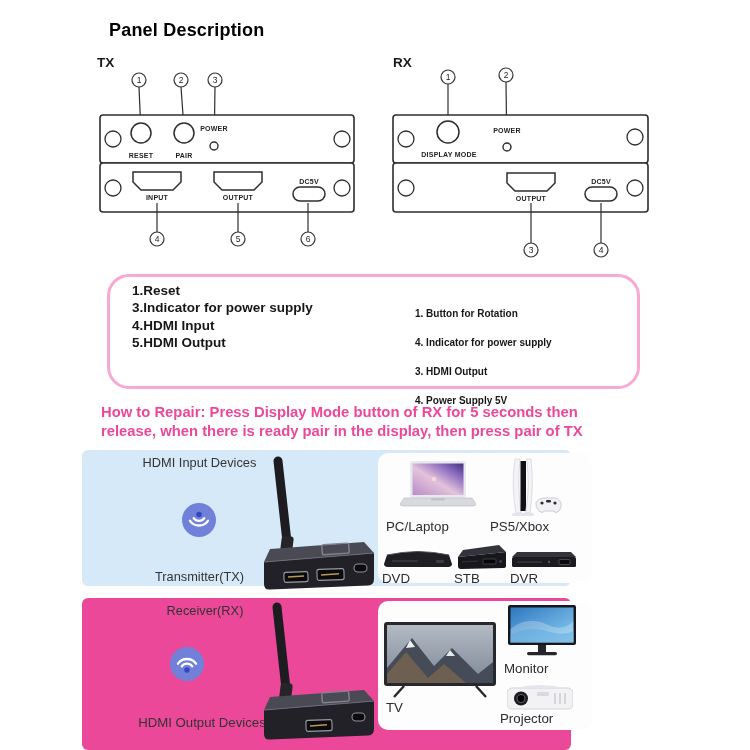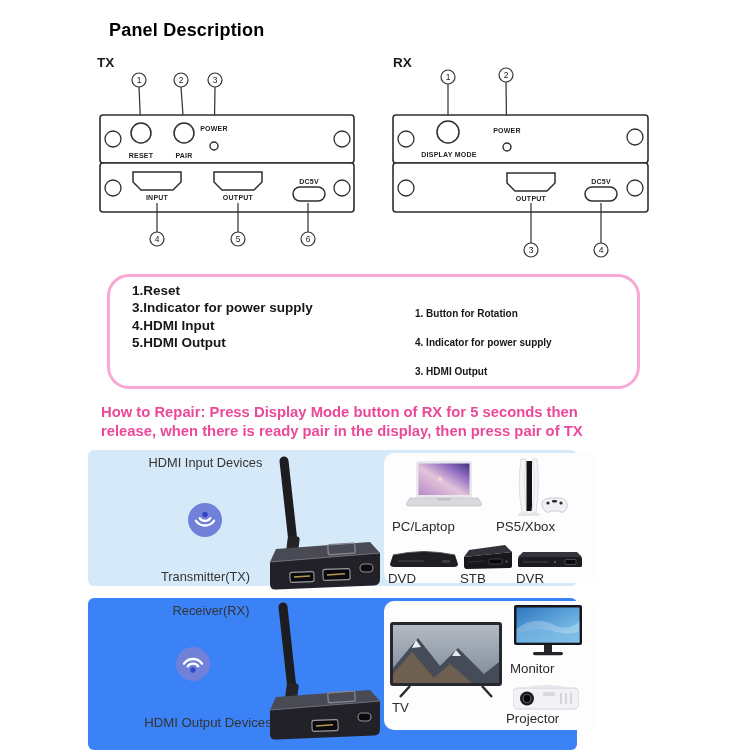--- a/index.html
+++ b/index.html
@@ -23,23 +23,23 @@
 
   .legend-box{position:absolute;left:107px;top:274px;width:527px;height:109px;
               border:3px solid #f9a8d4;border-radius:22px;background:#fff;}
   .legend-col{position:absolute;font-weight:bold;color:#161616;}
   .legend-col.tx{left:22px;top:5px;font-size:13.5px;line-height:17.3px;}
   .legend-col.rx{left:305px;top:22px;font-size:10px;line-height:29px;}
 
   .howto{position:absolute;left:101px;top:403px;width:575px;font-size:14.8px;font-weight:bold;
          line-height:19px;color:#ec4899;}
 
-  .row{position:absolute;left:88px;width:489px;border-radius:6px;}
+  .row{position:absolute;left:82px;width:489px;border-radius:6px;}
   .row-input{top:450px;height:136px;background:#d6e9f8;}
-  .row-output{top:598px;height:152px;background:#3b82f6;}
+  .row-output{top:598px;height:152px;background:#ec4899;}
   .sec-label{position:absolute;text-align:center;font-size:12.8px;color:#333;}
   .card{position:absolute;left:296px;top:3px;width:214px;background:#fdfdfe;border-radius:10px;}
   .card-input{height:130px;}
   .card-output{height:129px;}
   .item-label{position:absolute;font-size:13.3px;color:#2b2b30;}
 </style>
 </head>
 <body>
 
 <h1 class="page-title">Panel Description</h1>
@@ -147,20 +147,21 @@
   <div class="legend-col tx">
     <div>1.Reset</div>
     <div>3.Indicator for power supply</div>
     <div>4.HDMI Input</div>
     <div>5.HDMI Output</div>
   </div>
   <div class="legend-col rx">
     <div>1. Button for Rotation</div>
     <div>4. Indicator for power supply</div>
     <div>3. HDMI Output</div>
+    <div>4. Power Supply 5V</div>
   </div>
 </div>
 
 <div class="howto">
   <div>How to Repair: Press Display Mode button of RX for 5 seconds then</div>
   <div>release, when there is ready pair in the display, then press pair of TX</div>
 </div>
 
 <section class="row row-input">
   <div class="sec-label" style="left:20px;top:5px;width:195px;">HDMI Input Devices</div>

